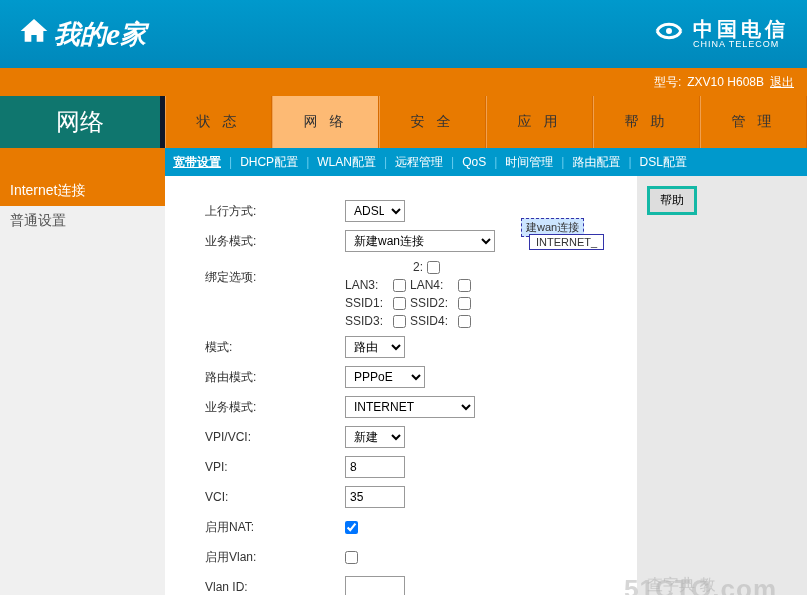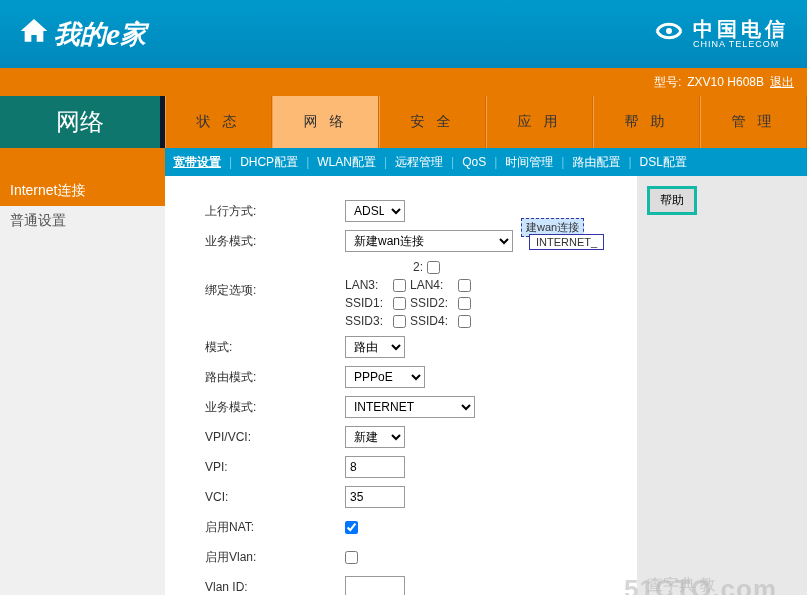--- a/index.html
+++ b/index.html
@@ -32,21 +32,21 @@
 .sidebar { width: 165px; background: #f0f0f0; }
 .sidebar .item { padding: 6px 10px; color: #555; cursor: pointer; font-size: 14px; }
 .sidebar .item.active { background: #e87a00; color: #fff; }
 .content { flex: 1; display: flex; }
 .form-area { flex: 1; padding: 24px 20px 10px 40px; position: relative; }
 .form-row { display: flex; align-items: center; margin-bottom: 8px; min-height: 22px; }
 .form-row label { width: 140px; color: #333; font-size: 12px; }
 .form-row select, .form-row input[type=text] { height: 22px; border: 1px solid #999; font-size: 12px; padding: 0 4px; background: #fff; }
 .select-sm { width: 60px; }
 .select-md { width: 80px; }
-.select-lg { width: 168px; }
+.select-lg { width: 150px; }
 .input-sm { width: 60px; }
 .binding { display: flex; flex-direction: column; gap: 4px; }
 .bind-line { display: flex; gap: 4px; align-items: center; font-size: 12px; color: #333; }
 .bind-line span { width: 44px; }
 .tooltip-box { position: absolute; left: 356px; top: 42px; border: 1px dashed #3333aa; background: #cce5ff; padding: 1px 4px; font-size: 11px; color: #333; }
 .tooltip-box2 { position: absolute; left: 364px; top: 58px; border: 1px solid #3333aa; background: #fff; padding: 1px 6px; font-size: 11px; color: #333; }
 .rightcol { width: 170px; background: #e8e8e8; padding: 10px; }
 .help-btn { background: #ddd; border: 3px solid #14b8a6; padding: 3px 10px; font-size: 12px; cursor: pointer; display: inline-block; }
 .watermark { position: absolute; bottom: 8px; right: 10px; color: #bbb; font-size: 11px; pointer-events: none; }
 .watermark.big { font-size: 26px; font-weight: bold; color: rgba(180,180,180,0.55); bottom: 30px; right: 20px; letter-spacing: 1px; }
@@ -137,21 +137,21 @@
 
       <div class="form-row">
         <label>业务模式:</label>
         <select class="select-lg"><option>新建wan连接</option></select>
       </div>
 
       <div class="tooltip-box">建wan连接</div>
       <div class="tooltip-box2">INTERNET_</div>
 
       <div class="form-row" style="align-items:flex-start;">
-        <label style="margin-top:22px;">绑定选项:</label>
+        <label style="margin-top:9px;">绑定选项:</label>
         <div class="binding">
           <div class="bind-line">
             <span style="width:78px;text-align:right;">2:</span>
             <input type="checkbox" style="">
           </div>
           <div class="bind-line">
             <span>LAN3:</span>
               <input type="checkbox" style="">
             <span>LAN4:</span>
               <input type="checkbox" style="">

